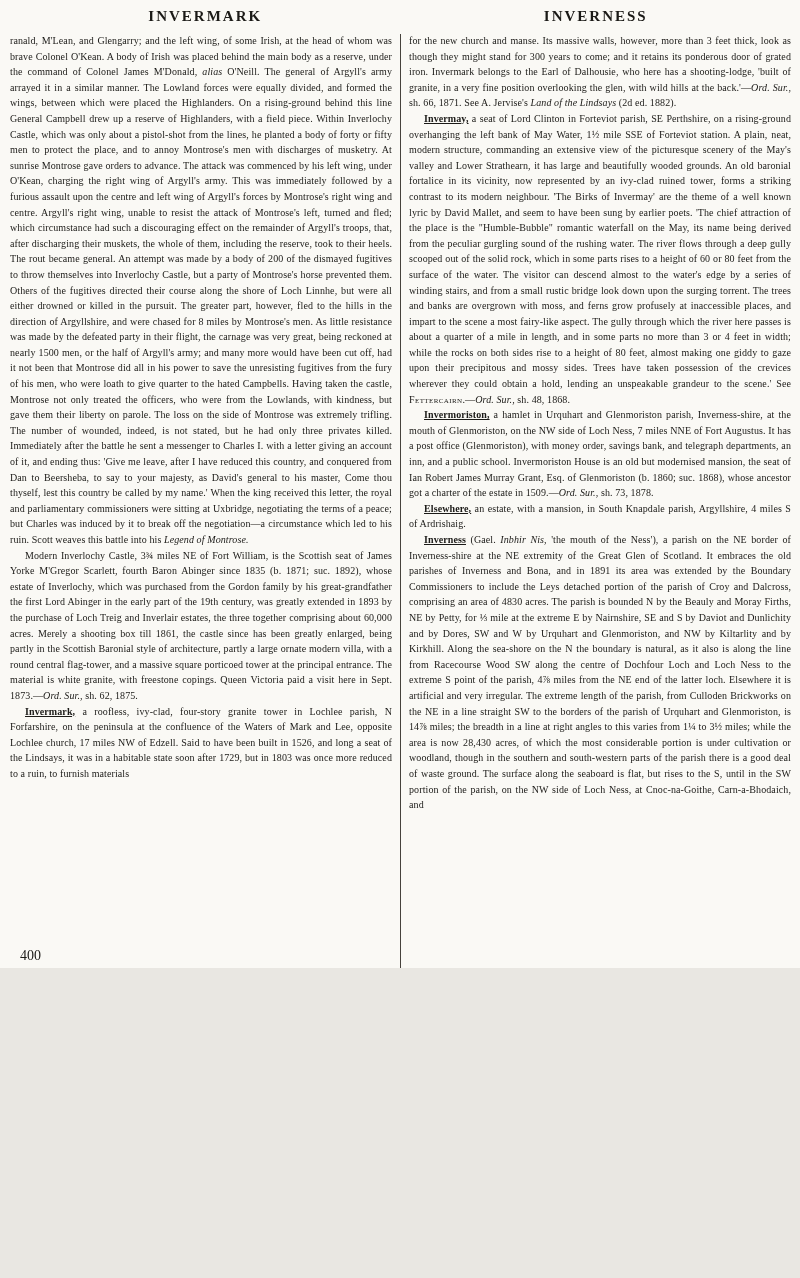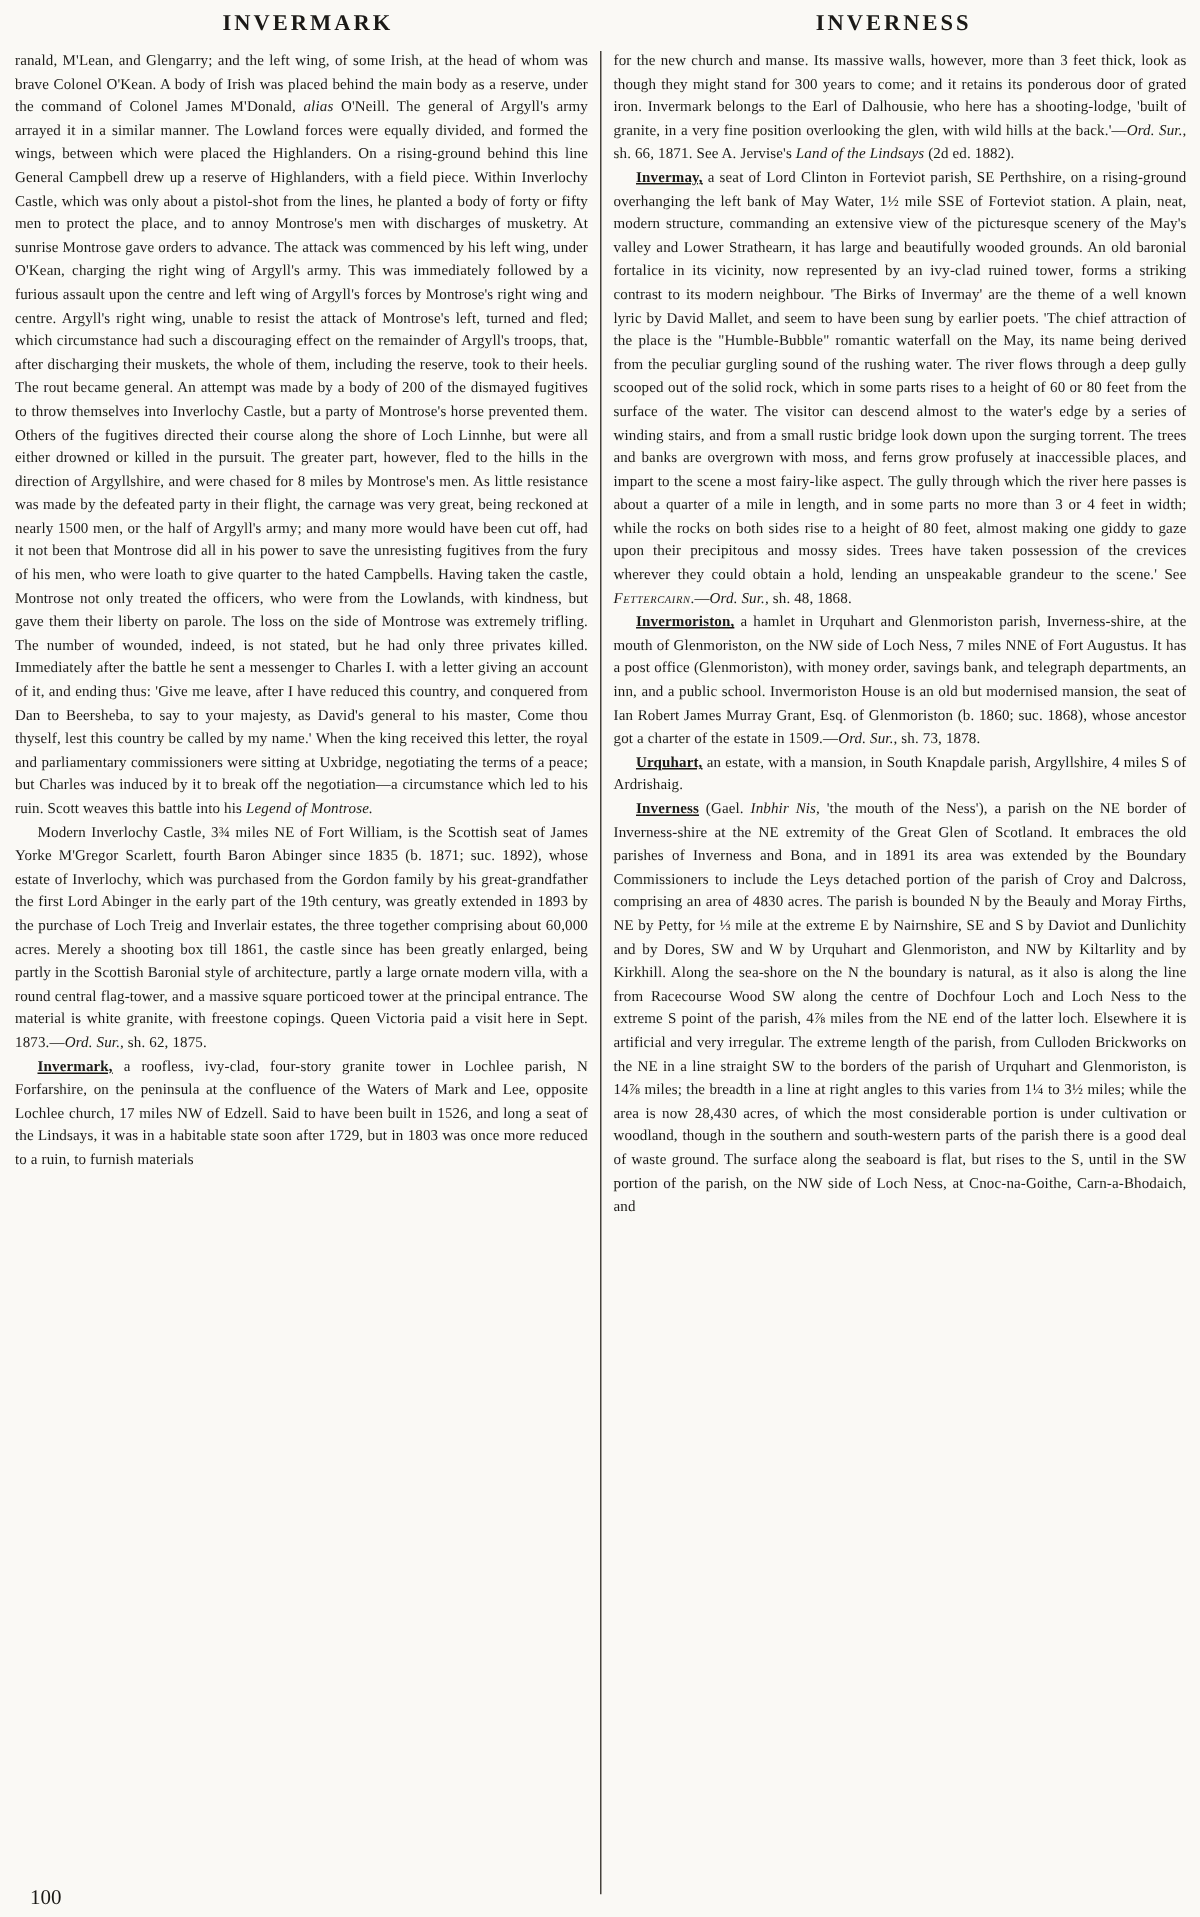--- a/index.html
+++ b/index.html
@@ -3,21 +3,21 @@
 <meta charset="utf-8">
 <style>
   * { box-sizing: border-box; }
   html, body { margin: 0; padding: 0; }
   body {
     width: 800px; height: 1278px;
     background: #e9e7e2;
     font-family: "Liberation Serif", "DejaVu Serif", serif;
   }
   .page {
-    width: 800px; height: 1278px;
+    width: 800px; height: 968px;
     background: #faf9f5;
     color: #1b1a17;
     position: relative;
     overflow: hidden;
     padding: 8px 9px 0 10px;
   }
   .running-head {
     display: flex;
     margin-bottom: 8px;
   }
@@ -36,21 +36,21 @@
   .col {
     flex: 1;
     text-align: justify;
     font-size: 10px;
     line-height: 15.6px;
     letter-spacing: 0.1px;
   }
   .para { margin: 0; text-indent: 15px; }
   .para.noindent { text-indent: 0; }
   .para b { font-weight: 700; text-decoration: underline; }
-  .sc { font-variant: small-caps; letter-spacing: 0.4px; font-style: italic; }
+  .sc { font-variant: small-caps; letter-spacing: 0.4px; }
   .divider {
     width: 1px;
     background: #46423c;
     margin: 1px 8px 0 8px;
   }
   .page-number {
     position: absolute;
     left: 20px;
     bottom: 4px;
     font-size: 14px;
@@ -68,18 +68,18 @@
     <div class="col" id="col-left">
         <p class="para noindent"><span>ranald, M'Lean, and Glengarry; and the left wing, of some Irish, at the head of whom was brave Colonel O'Kean. A body of Irish was placed behind the main body as a reserve, under the command of Colonel James M'Donald, </span><i>alias</i><span> O'Neill. The general of Argyll's army arrayed it in a similar manner. The Lowland forces were equally divided, and formed the wings, between which were placed the Highlanders. On a rising-ground behind this line General Campbell drew up a reserve of Highlanders, with a field piece. Within Inverlochy Castle, which was only about a pistol-shot from the lines, he planted a body of forty or fifty men to protect the place, and to annoy Montrose's men with discharges of musketry. At sunrise Montrose gave orders to advance. The attack was commenced by his left wing, under O'Kean, charging the right wing of Argyll's army. This was immediately followed by a furious assault upon the centre and left wing of Argyll's forces by Montrose's right wing and centre. Argyll's right wing, unable to resist the attack of Montrose's left, turned and fled; which circumstance had such a discouraging effect on the remainder of Argyll's troops, that, after discharging their muskets, the whole of them, including the reserve, took to their heels. The rout became general. An attempt was made by a body of 200 of the dismayed fugitives to throw themselves into Inverlochy Castle, but a party of Montrose's horse prevented them. Others of the fugitives directed their course along the shore of Loch Linnhe, but were all either drowned or killed in the pursuit. The greater part, however, fled to the hills in the direction of Argyllshire, and were chased for 8 miles by Montrose's men. As little resistance was made by the defeated party in their flight, the carnage was very great, being reckoned at nearly 1500 men, or the half of Argyll's army; and many more would have been cut off, had it not been that Montrose did all in his power to save the unresisting fugitives from the fury of his men, who were loath to give quarter to the hated Campbells. Having taken the castle, Montrose not only treated the officers, who were from the Lowlands, with kindness, but gave them their liberty on parole. The loss on the side of Montrose was extremely trifling. The number of wounded, indeed, is not stated, but he had only three privates killed. Immediately after the battle he sent a messenger to Charles I. with a letter giving an account of it, and ending thus: 'Give me leave, after I have reduced this country, and conquered from Dan to Beersheba, to say to your majesty, as David's general to his master, Come thou thyself, lest this country be called by my name.' When the king received this letter, the royal and parliamentary commissioners were sitting at Uxbridge, negotiating the terms of a peace; but Charles was induced by it to break off the negotiation—a circumstance which led to his ruin. Scott weaves this battle into his </span><i>Legend of Montrose.</i></p>
         <p class="para"><span>Modern Inverlochy Castle, 3¾ miles NE of Fort William, is the Scottish seat of James Yorke M'Gregor Scarlett, fourth Baron Abinger since 1835 (b. 1871; suc. 1892), whose estate of Inverlochy, which was purchased from the Gordon family by his great-grandfather the first Lord Abinger in the early part of the 19th century, was greatly extended in 1893 by the purchase of Loch Treig and Inverlair estates, the three together comprising about 60,000 acres. Merely a shooting box till 1861, the castle since has been greatly enlarged, being partly in the Scottish Baronial style of architecture, partly a large ornate modern villa, with a round central flag-tower, and a massive square porticoed tower at the principal entrance. The material is white granite, with freestone copings. Queen Victoria paid a visit here in Sept. 1873.—</span><i>Ord. Sur.,</i><span> sh. 62, 1875.</span></p>
         <p class="para"><b>Invermark,</b><span> a roofless, ivy-clad, four-story granite tower in Lochlee parish, N Forfarshire, on the peninsula at the confluence of the Waters of Mark and Lee, opposite Lochlee church, 17 miles NW of Edzell. Said to have been built in 1526, and long a seat of the Lindsays, it was in a habitable state soon after 1729, but in 1803 was once more reduced to a ruin, to furnish materials</span></p>
       </div>
     <div class="divider"></div>
     <div class="col" id="col-right">
         <p class="para noindent"><span>for the new church and manse. Its massive walls, however, more than 3 feet thick, look as though they might stand for 300 years to come; and it retains its ponderous door of grated iron. Invermark belongs to the Earl of Dalhousie, who here has a shooting-lodge, 'built of granite, in a very fine position overlooking the glen, with wild hills at the back.'—</span><i>Ord. Sur.,</i><span> sh. 66, 1871. See A. Jervise's </span><i>Land of the Lindsays</i><span> (2d ed. 1882).</span></p>
         <p class="para"><b>Invermay,</b><span> a seat of Lord Clinton in Forteviot parish, SE Perthshire, on a rising-ground overhanging the left bank of May Water, 1½ mile SSE of Forteviot station. A plain, neat, modern structure, commanding an extensive view of the picturesque scenery of the May's valley and Lower Strathearn, it has large and beautifully wooded grounds. An old baronial fortalice in its vicinity, now represented by an ivy-clad ruined tower, forms a striking contrast to its modern neighbour. 'The Birks of Invermay' are the theme of a well known lyric by David Mallet, and seem to have been sung by earlier poets. 'The chief attraction of the place is the "Humble-Bubble" romantic waterfall on the May, its name being derived from the peculiar gurgling sound of the rushing water. The river flows through a deep gully scooped out of the solid rock, which in some parts rises to a height of 60 or 80 feet from the surface of the water. The visitor can descend almost to the water's edge by a series of winding stairs, and from a small rustic bridge look down upon the surging torrent. The trees and banks are overgrown with moss, and ferns grow profusely at inaccessible places, and impart to the scene a most fairy-like aspect. The gully through which the river here passes is about a quarter of a mile in length, and in some parts no more than 3 or 4 feet in width; while the rocks on both sides rise to a height of 80 feet, almost making one giddy to gaze upon their precipitous and mossy sides. Trees have taken possession of the crevices wherever they could obtain a hold, lending an unspeakable grandeur to the scene.' See </span><span class="sc">Fettercairn</span><span>.—</span><i>Ord. Sur.,</i><span> sh. 48, 1868.</span></p>
         <p class="para"><b>Invermoriston,</b><span> a hamlet in Urquhart and Glenmoriston parish, Inverness-shire, at the mouth of Glenmoriston, on the NW side of Loch Ness, 7 miles NNE of Fort Augustus. It has a post office (Glenmoriston), with money order, savings bank, and telegraph departments, an inn, and a public school. Invermoriston House is an old but modernised mansion, the seat of Ian Robert James Murray Grant, Esq. of Glenmoriston (b. 1860; suc. 1868), whose ancestor got a charter of the estate in 1509.—</span><i>Ord. Sur.,</i><span> sh. 73, 1878.</span></p>
-        <p class="para"><b>Urquhart,</b><span> an estate, with a mansion, in South Knapdale parish, Argyllshire, 4 miles S of Ardrishaig.</span></p>
+        <p class="para"><b>Elsewhere,</b><span> an estate, with a mansion, in South Knapdale parish, Argyllshire, 4 miles S of Ardrishaig.</span></p>
         <p class="para"><b>Inverness</b><span> (Gael. </span><i>Inbhir Nis,</i><span> 'the mouth of the Ness'), a parish on the NE border of Inverness-shire at the NE extremity of the Great Glen of Scotland. It embraces the old parishes of Inverness and Bona, and in 1891 its area was extended by the Boundary Commissioners to include the Leys detached portion of the parish of Croy and Dalcross, comprising an area of 4830 acres. The parish is bounded N by the Beauly and Moray Firths, NE by Petty, for ⅓ mile at the extreme E by Nairnshire, SE and S by Daviot and Dunlichity and by Dores, SW and W by Urquhart and Glenmoriston, and NW by Kiltarlity and by Kirkhill. Along the sea-shore on the N the boundary is natural, as it also is along the line from Racecourse Wood SW along the centre of Dochfour Loch and Loch Ness to the extreme S point of the parish, 4⅞ miles from the NE end of the latter loch. Elsewhere it is artificial and very irregular. The extreme length of the parish, from Culloden Brickworks on the NE in a line straight SW to the borders of the parish of Urquhart and Glenmoriston, is 14⅞ miles; the breadth in a line at right angles to this varies from 1¼ to 3½ miles; while the area is now 28,430 acres, of which the most considerable portion is under cultivation or woodland, though in the southern and south-western parts of the parish there is a good deal of waste ground. The surface along the seaboard is flat, but rises to the S, until in the SW portion of the parish, on the NW side of Loch Ness, at Cnoc-na-Goithe, Carn-a-Bhodaich, and</span></p>
       </div>
   </div>
-  <div class="page-number">100</div>
+  <div class="page-number">400</div>
 </div>
 
 </body></html>

